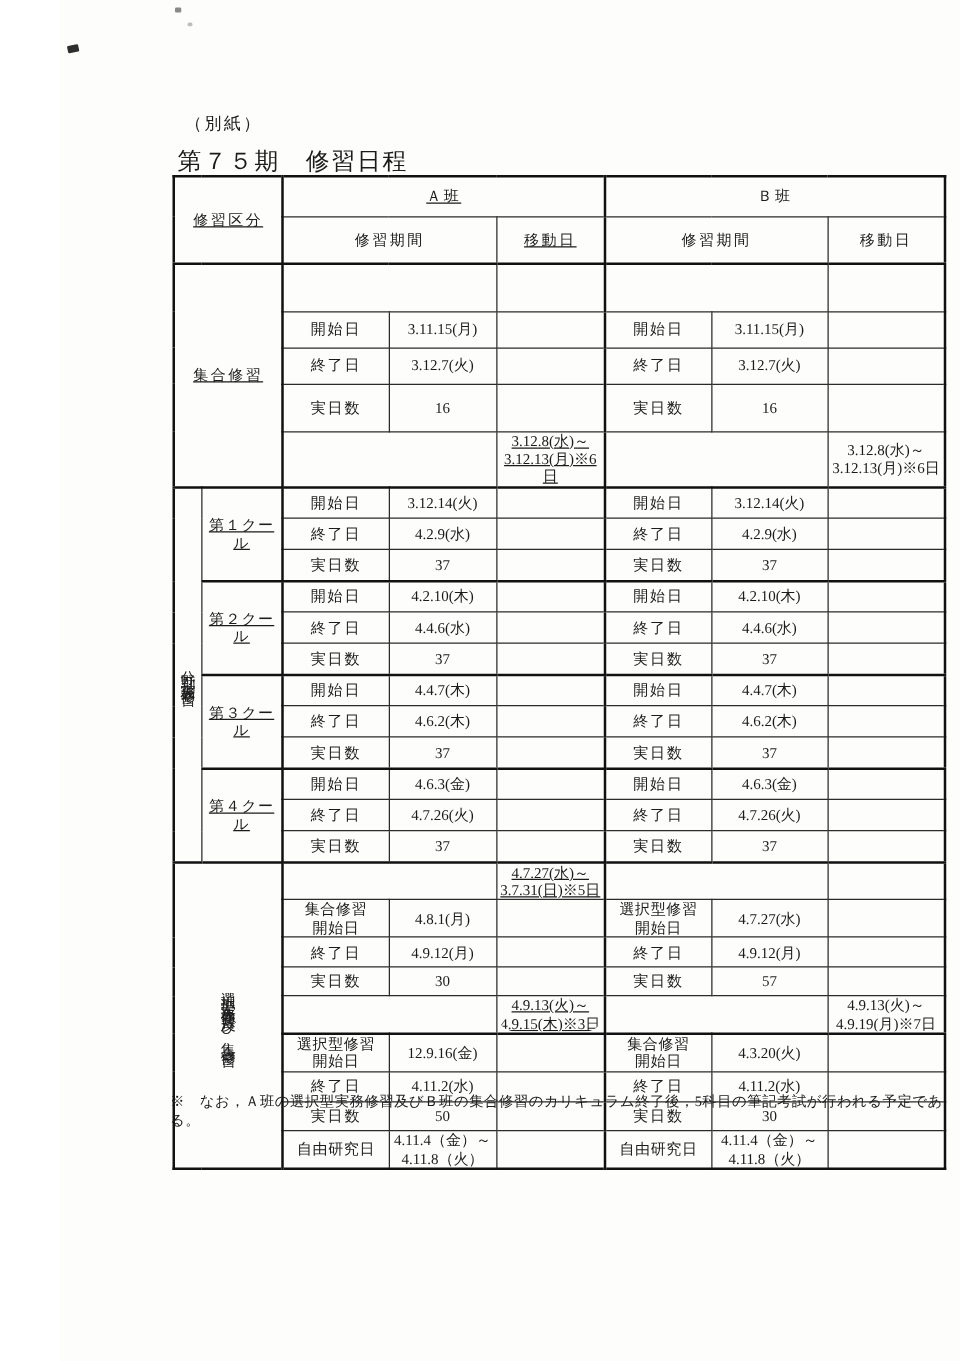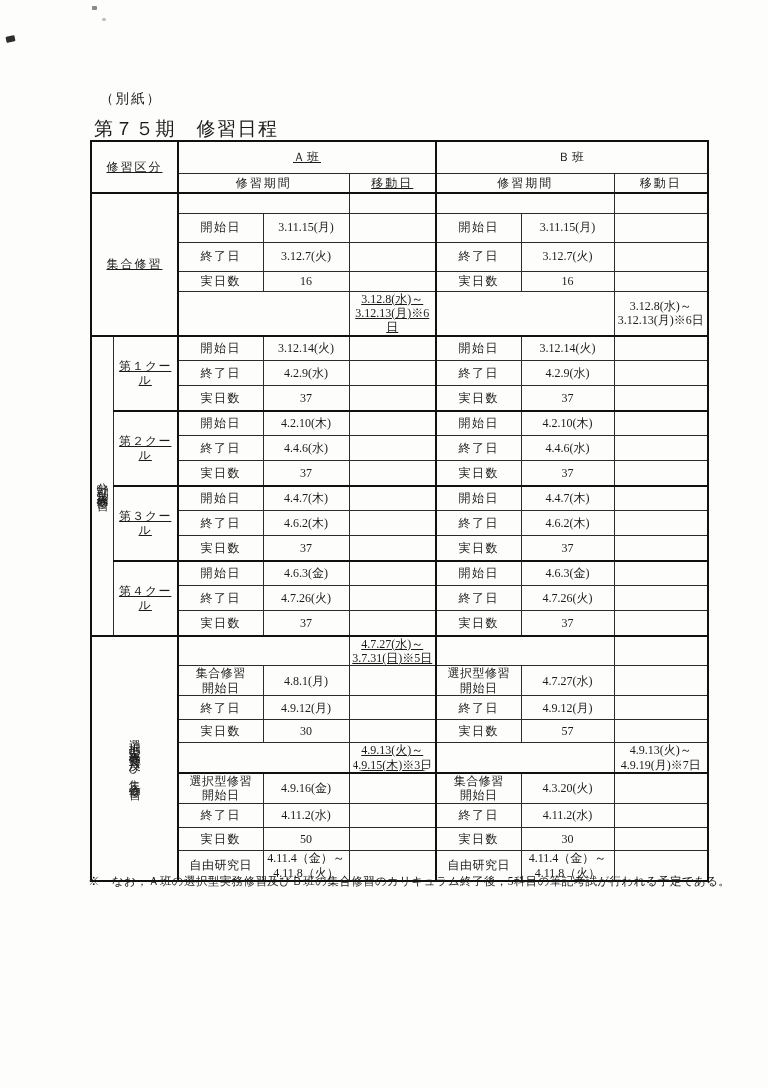--- a/index.html
+++ b/index.html
@@ -4,21 +4,21 @@
 <style>
   html,body{margin:0;padding:0;}
   body{
     width:768px;height:1089px;
     background:#ffffff;
     font-family:"Liberation Serif","DejaVu Serif",serif;
     color:#1b1b1b;
     position:relative;
     overflow:hidden;
   }
-  .page{position:absolute;inset:0;background:#fdfdfc;}
+  .page{position:absolute;inset:0;background:#fdfdfc;margin-left:48px;}
 
   .attach-tag{position:absolute;left:100px;top:90px;font-size:13.5px;letter-spacing:2px;}
   .doc-title{position:absolute;left:94px;top:116px;font-size:19px;letter-spacing:1.5px;}
 
   table.sched{
     position:absolute;left:90px;top:140px;
     border-collapse:collapse;table-layout:fixed;
     border:2px solid #111;
   }
   table.sched td{
@@ -27,21 +27,21 @@
     text-align:center;
     vertical-align:middle;
     padding:0 1px;
     overflow:hidden;
     line-height:1.2;
   }
   .br2{border-right:2px solid #111 !important;text-decoration:underline;}
   .bb2{border-bottom:2px solid #111 !important;border-radius:15px;}
 
   tr.h22{height:22px}tr.h23{height:23px}tr.h24{height:24px}tr.h25{height:25px}
-  tr.h26{height:20px}tr.h29{height:29px}tr.h30{height:30px}tr.h31{height:31px}tr.h32{height:32px}
+  tr.h26{height:38px}tr.h29{height:29px}tr.h30{height:30px}tr.h31{height:31px}tr.h32{height:32px}
 
   td.hd{letter-spacing:2px;}
   td.sec{letter-spacing:2px;}
   td.cyc{letter-spacing:1px;}
   td.lbl{letter-spacing:1.5px;}
   td.lbl2{font-size:11px;letter-spacing:0.5px;white-space:pre-line;line-height:1.25;}
   td.val{font-size:12px;}
   td.val2{font-size:11px;white-space:pre-line;line-height:1.3;}
   td.mv{
     font-size:10px;text-align:left;white-space:pre-line;
@@ -283,21 +283,21 @@
       <td colspan="2" class="bb2"></td>
       <td class="mv br2 bb2">4.9.13(火)～
 4.9.15(木)※3日</td>
       <td colspan="2" class="bb2"></td>
       <td class="mv bb2">4.9.13(火)～
 4.9.19(月)※7日</td>
     </tr>
     <tr class="h29">
       <td class="lbl2">選択型修習
 開始日</td>
-      <td class="val">4.9.16(金)</td>
+      <td class="val">12.9.16(金)</td>
       <td class="br2"></td>
       <td class="lbl2">集合修習
 開始日</td>
       <td class="val">4.3.20(火)</td>
       <td></td>
     </tr>
     <tr class="h24">
       <td class="lbl">終了日</td>
       <td class="val">4.11.2(水)</td>
       <td class="br2"></td>

